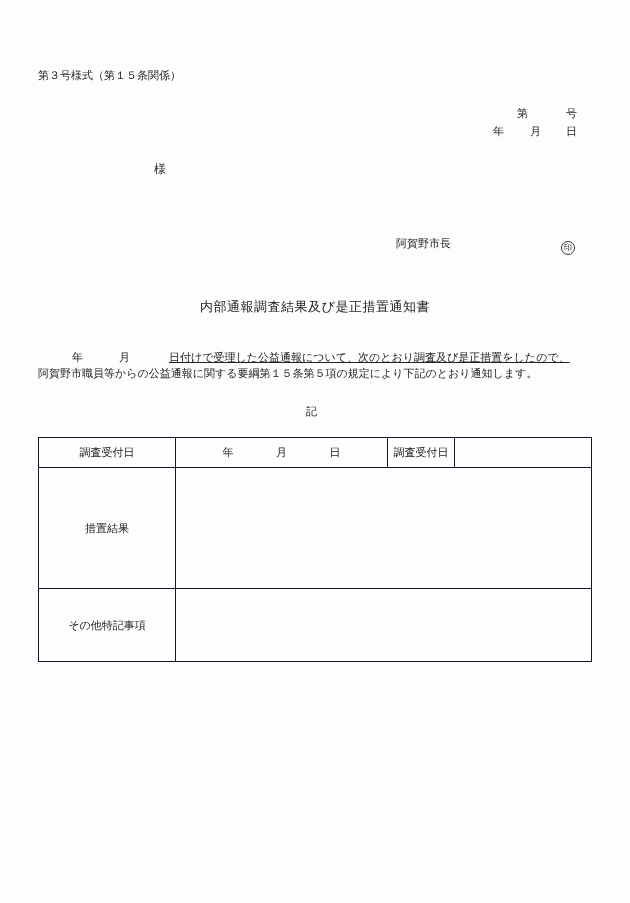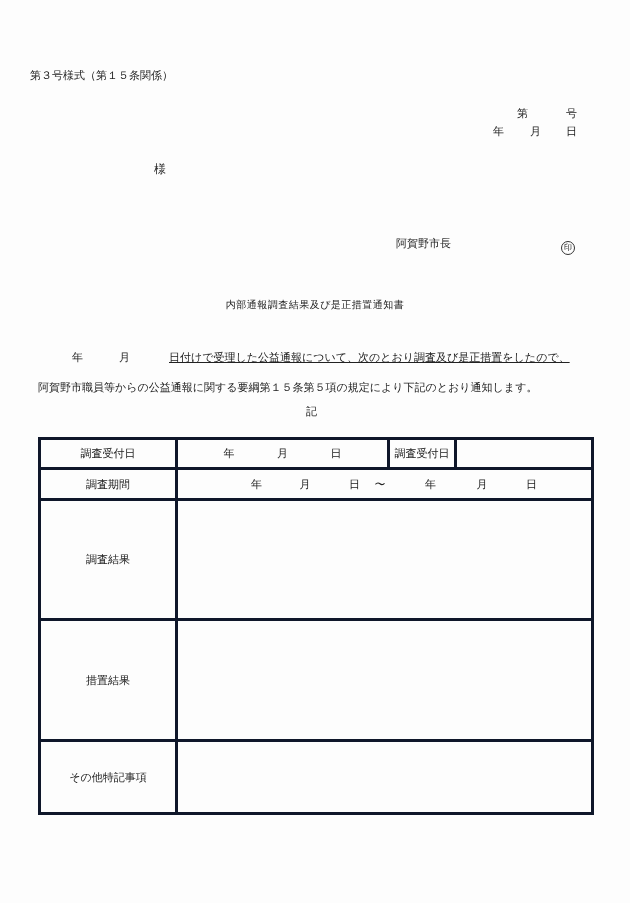--- a/index.html
+++ b/index.html
@@ -4,59 +4,59 @@
 <style>
   html, body { margin: 0; padding: 0; }
   body {
     width: 630px; height: 903px; background: #fdfdfd; position: relative;
     font-family: "DejaVu Serif", "Liberation Serif", serif; color: #222;
     overflow: hidden;
   }
   .abs { position: absolute; white-space: nowrap; }
   .t11 { font-size: 11px; }
   .t12 { font-size: 12px; }
-  .title { font-size: 10px; letter-spacing: 0.5px; }
+  .title { font-size: 13px; letter-spacing: 0.5px; }
   .seal {
     display: inline-block; width: 12px; height: 12px; border: 1px solid #333;
     border-radius: 50%; font-size: 8px; line-height: 12px; text-align: center;
   }
   table.form {
     position: absolute; left: 38px; top: 437px; width: 553px;
     border-collapse: collapse; font-size: 11px; table-layout: fixed;
   }
   table.form td {
-    border: 3px solid #0f172a; text-align: center; vertical-align: middle; padding: 0;
+    border: 1px solid #0f172a; text-align: center; vertical-align: middle; padding: 0;
   }
   .dateline span { display: inline-block; }
 </style>
 </head>
 <body>
 
-<div class="abs t11" style="left:30px; top:68px;font-family:Liberation Mono, monospace;">第３号様式（第１５条関係）</div>
+<div class="abs t11" style="left:38px; top:68px;font-family:Liberation Mono, monospace;">第３号様式（第１５条関係）</div>
 
 <div class="abs t11" style="left:517px; top:106px;">第</div>
 <div class="abs t11" style="left:566px; top:106px;">号</div>
 
 <div class="abs t11" style="left:493px; top:124px;">年</div>
 <div class="abs t11" style="left:530px; top:124px;">月</div>
 <div class="abs t11" style="left:566px; top:124px;">日</div>
 
 <div class="abs t12" style="left:154px; top:161px;">様</div>
 
 <div class="abs t11" style="left:396px; top:236px;">阿賀野市長</div>
 <div class="abs" style="left:561px; top:235px;">
   <span class="seal">印</span>
 </div>
 
 <div class="abs title" style="left:0; width:630px; text-align:center; top:298px;">内部通報調査結果及び是正措置通知書</div>
 
 <div class="abs t11" style="left:72px; top:350px;">年</div>
 <div class="abs t11" style="left:119px; top:350px;">月</div>
 <div class="abs t11" style="left:169px; top:350px;text-decoration:underline;">日付けで受理した公益通報について、次のとおり調査及び是正措置をしたので、</div>
-<div class="abs t11" style="left:38px; top:380px;">阿賀野市職員等からの公益通報に関する要綱第１５条第５項の規定により下記のとおり通知します。</div>
+<div class="abs t11" style="left:38px; top:366px;">阿賀野市職員等からの公益通報に関する要綱第１５条第５項の規定により下記のとおり通知します。</div>
 
 <div class="abs t11" style="left:306px; top:404px;">記</div>
 
 <table class="form">
   <colgroup>
     <col style="width:137px">
     <col style="width:212px">
     <col style="width:67px">
     <col style="width:137px">
   </colgroup>
@@ -66,38 +66,20 @@
     <td>
       <div class="dateline">
         <span style="width:50px">年</span>
         <span style="width:50px">月</span>
         <span style="width:50px">日</span>
       </div>
     </td>
     <td>調査受付日</td>
     <td></td>
   </tr>
-  <tr style="height:31px;">
-    <td>調査期間</td>
-    <td colspan="3" style="text-align:left;">
-      <div class="dateline" style="padding-left:73px;">
-        <span style="width:45px">年</span>
-        <span style="width:46px">月</span>
-        <span style="width:22px">日</span>
-        <span style="width:47px">〜</span>
-        <span style="width:48px">年</span>
-        <span style="width:46px">月</span>
-        <span style="width:20px">日</span>
-      </div>
-    </td>
-  </tr>
-  <tr style="height:120px;">
-    <td>調査結果</td>
-    <td colspan="3"></td>
-  </tr>
   <tr style="height:121px;">
     <td>措置結果</td>
     <td colspan="3"></td>
   </tr>
   <tr style="height:73px;padding-left:16px;">
     <td>その他特記事項</td>
     <td colspan="3"></td>
   </tr>
 </tbody>
   </table>

